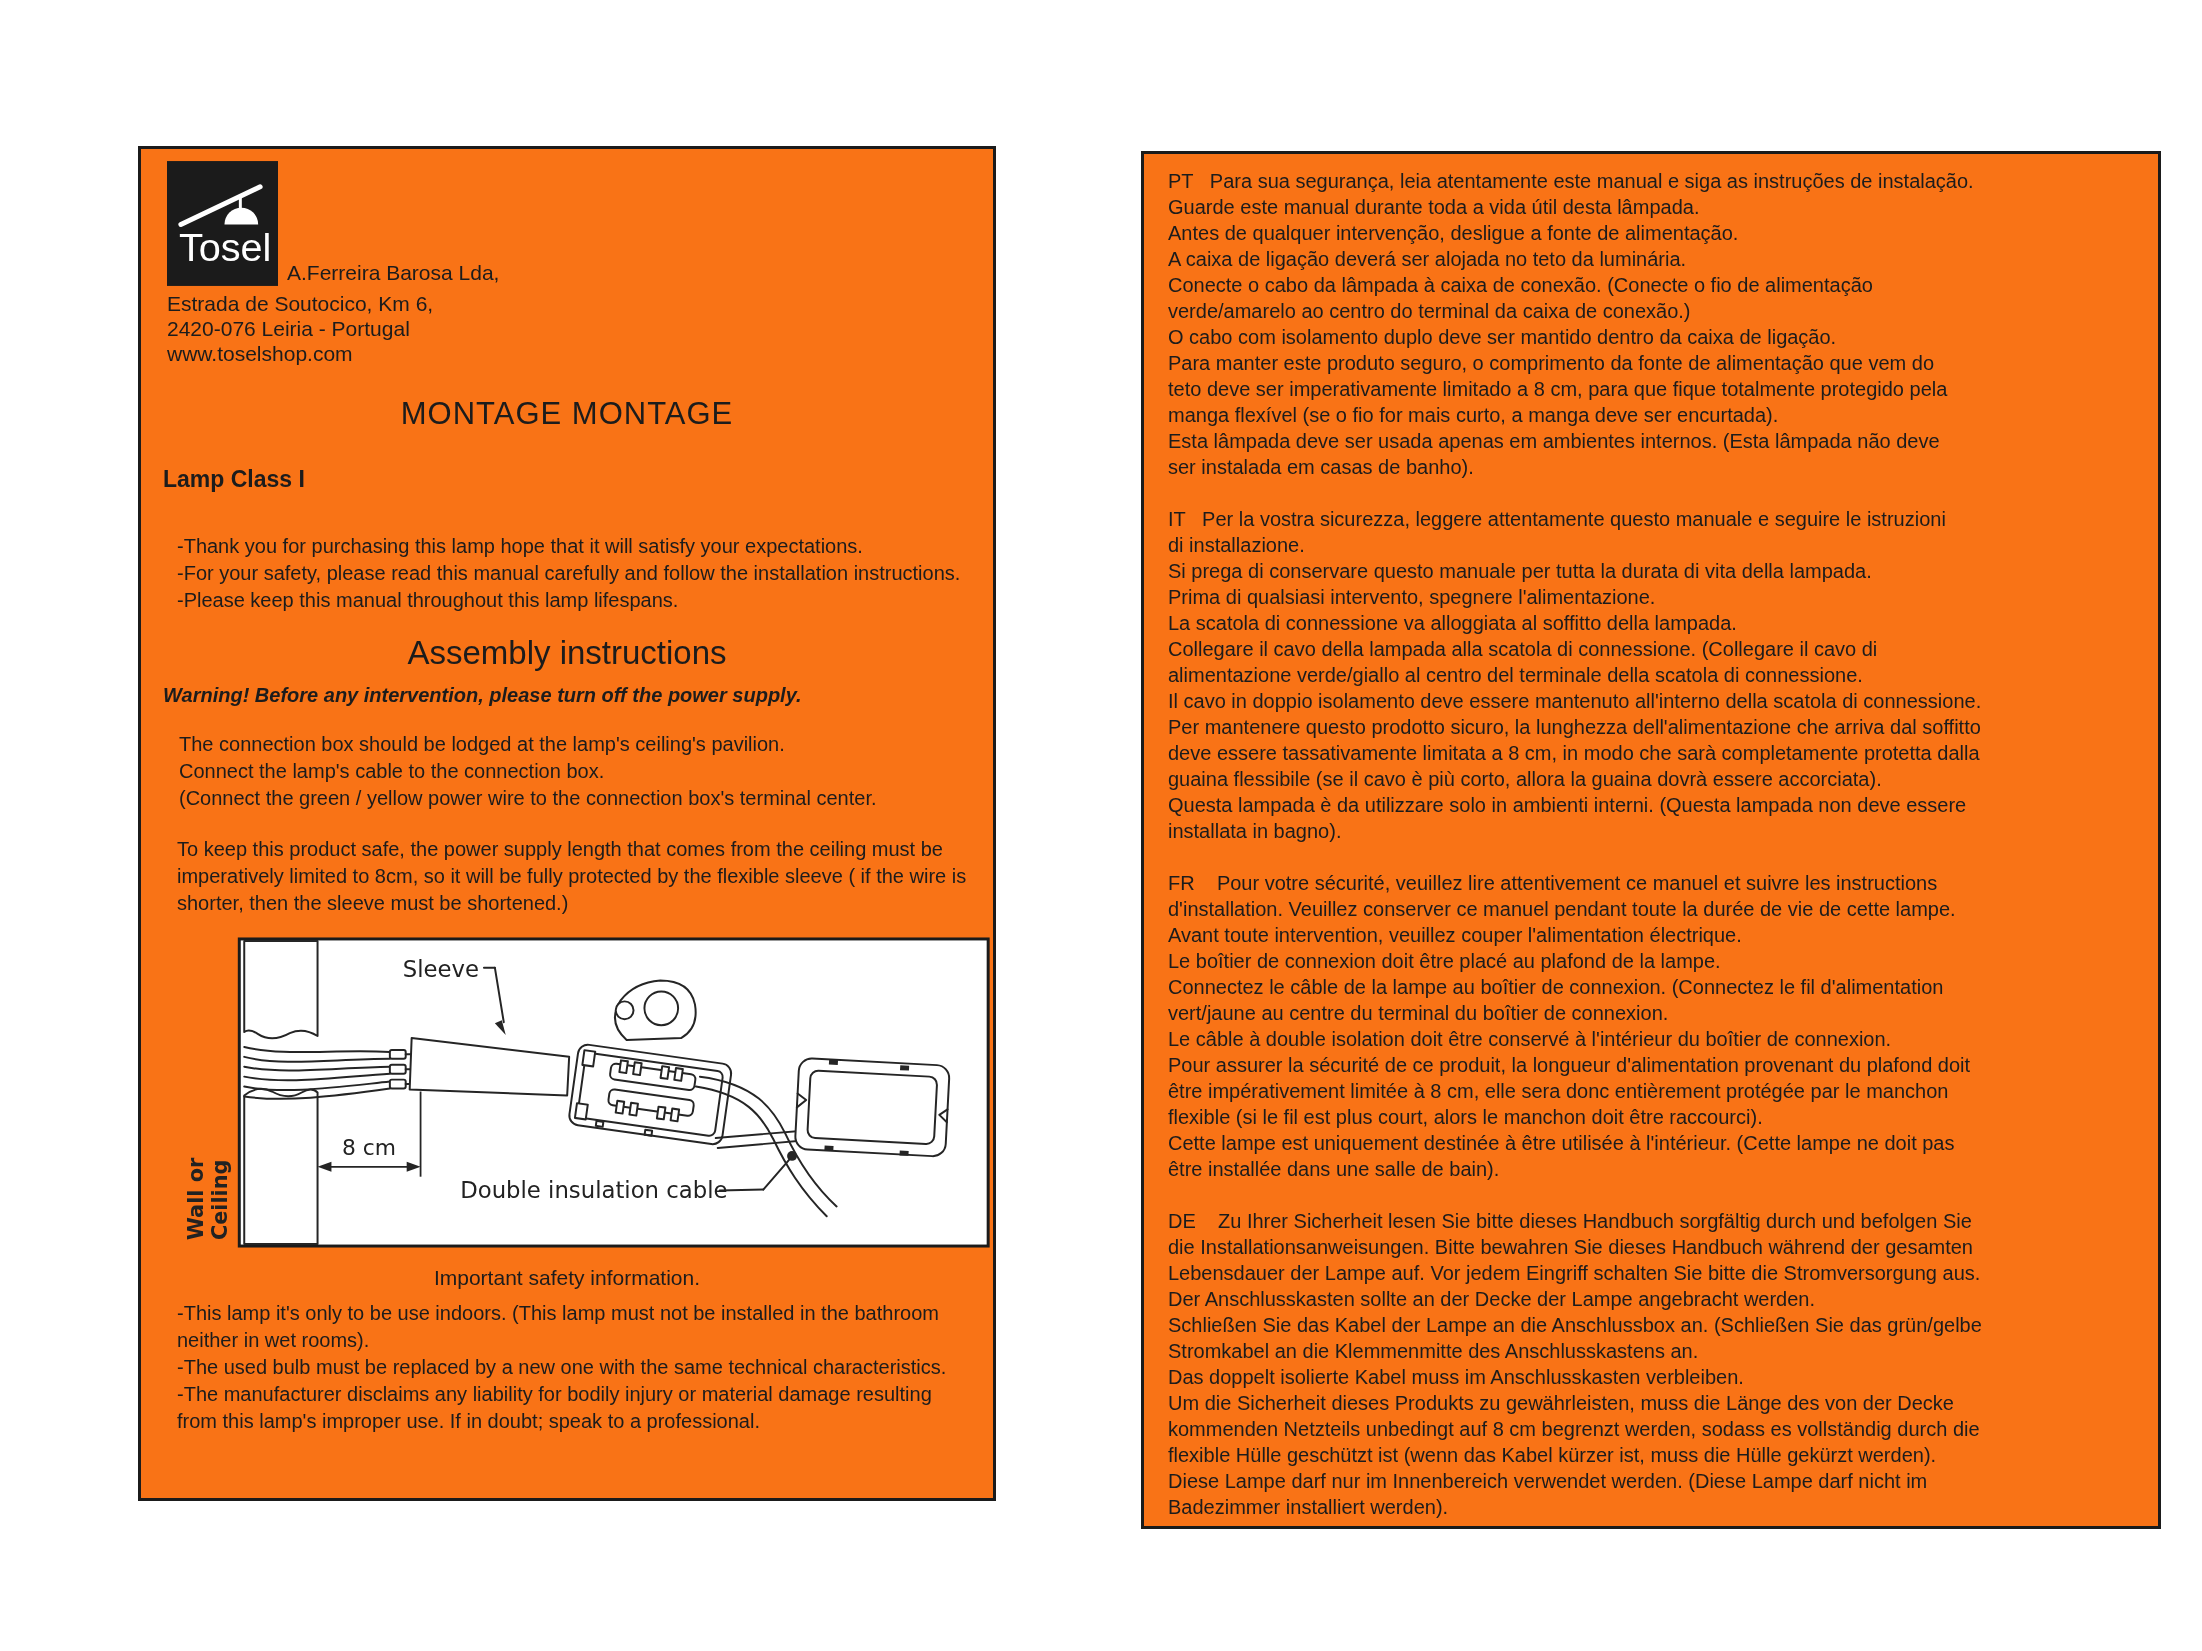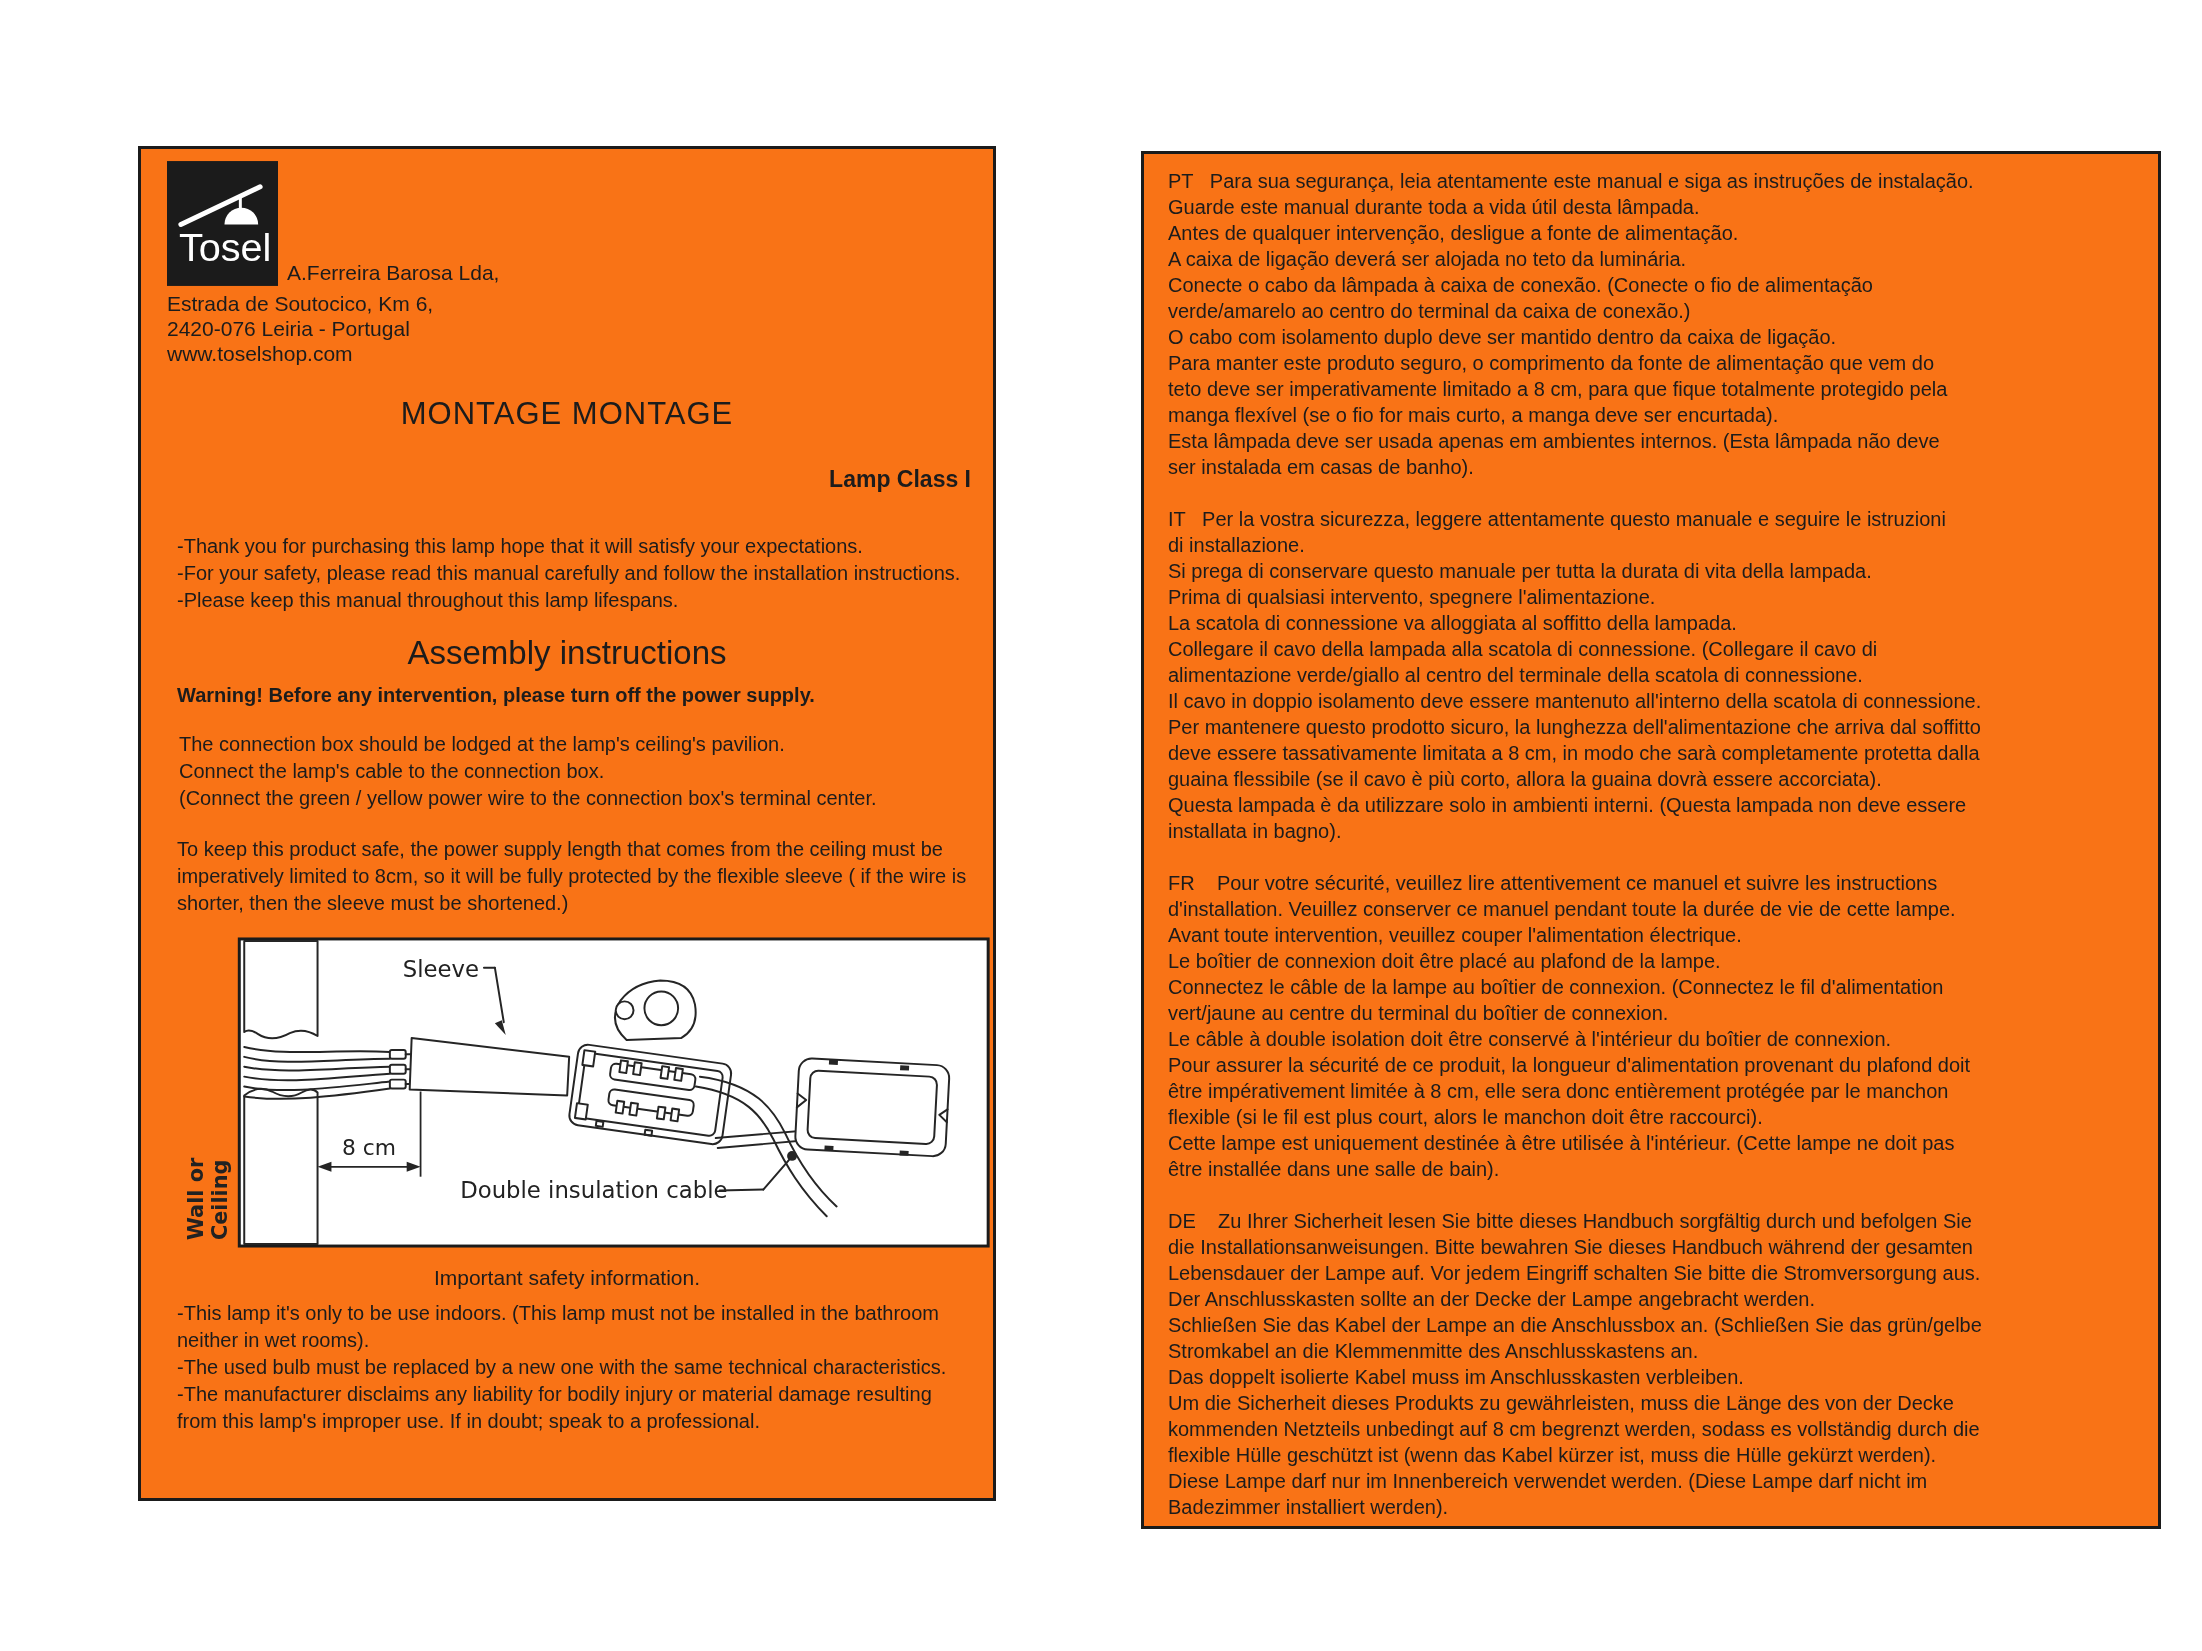--- a/index.html
+++ b/index.html
@@ -13,25 +13,25 @@
   }
   .page-left{left:138px;top:146px;width:858px;height:1355px;padding:10px 22px 0 22px;}
   .page-right{left:1141px;top:151px;width:1020px;height:1378px;padding:14px 26px 0 24px;}
 
   
   .logo-row{display:flex;align-items:flex-end;margin:2px 0 0 4px;}
   .logo-svg{width:111px;height:125px;display:block;}
   .company-name{font-size:21px;margin:0 0 1px 9px;}
   .address{margin:5px 0 0 4px;font-size:21px;line-height:25px;white-space:pre-wrap;}
   .doc-title{text-align:center;font-size:31px;margin-top:30px;letter-spacing:1px;}
-  .doc-subtitle{text-align:right;font-size:23px;font-weight:bold;margin-top:34px;}
+  .doc-subtitle{text-align:left;font-size:23px;font-weight:bold;margin-top:34px;}
   .body-text{font-size:20px;line-height:27px;white-space:pre-wrap;}
   .intro{margin-top:40px;margin-left:14px;}
   .section-title{text-align:center;font-size:33px;margin-top:20px;}
-  .warning{font-weight:bold;font-size:20px;margin-top:12px;margin-left:14px;}
+  .warning{font-weight:bold;font-size:20px;margin-top:12px;margin-left:0;font-style:italic;}
   .steps{margin-top:24px;margin-left:16px;}
   .warning-2{margin-top:24px;}
   .note{margin-top:24px;margin-left:14px;}
   .diagram-svg{display:block;margin:18px 0 0 2px;width:840px;height:315px;}
   .safety-title{text-align:center;font-size:21px;margin-top:16px;}
   .safety-lines{margin-top:10px;margin-left:14px;}
 
   
   .lang-block{font-size:20px;line-height:26px;white-space:pre-wrap;margin:0 0 26px 0;}
 

